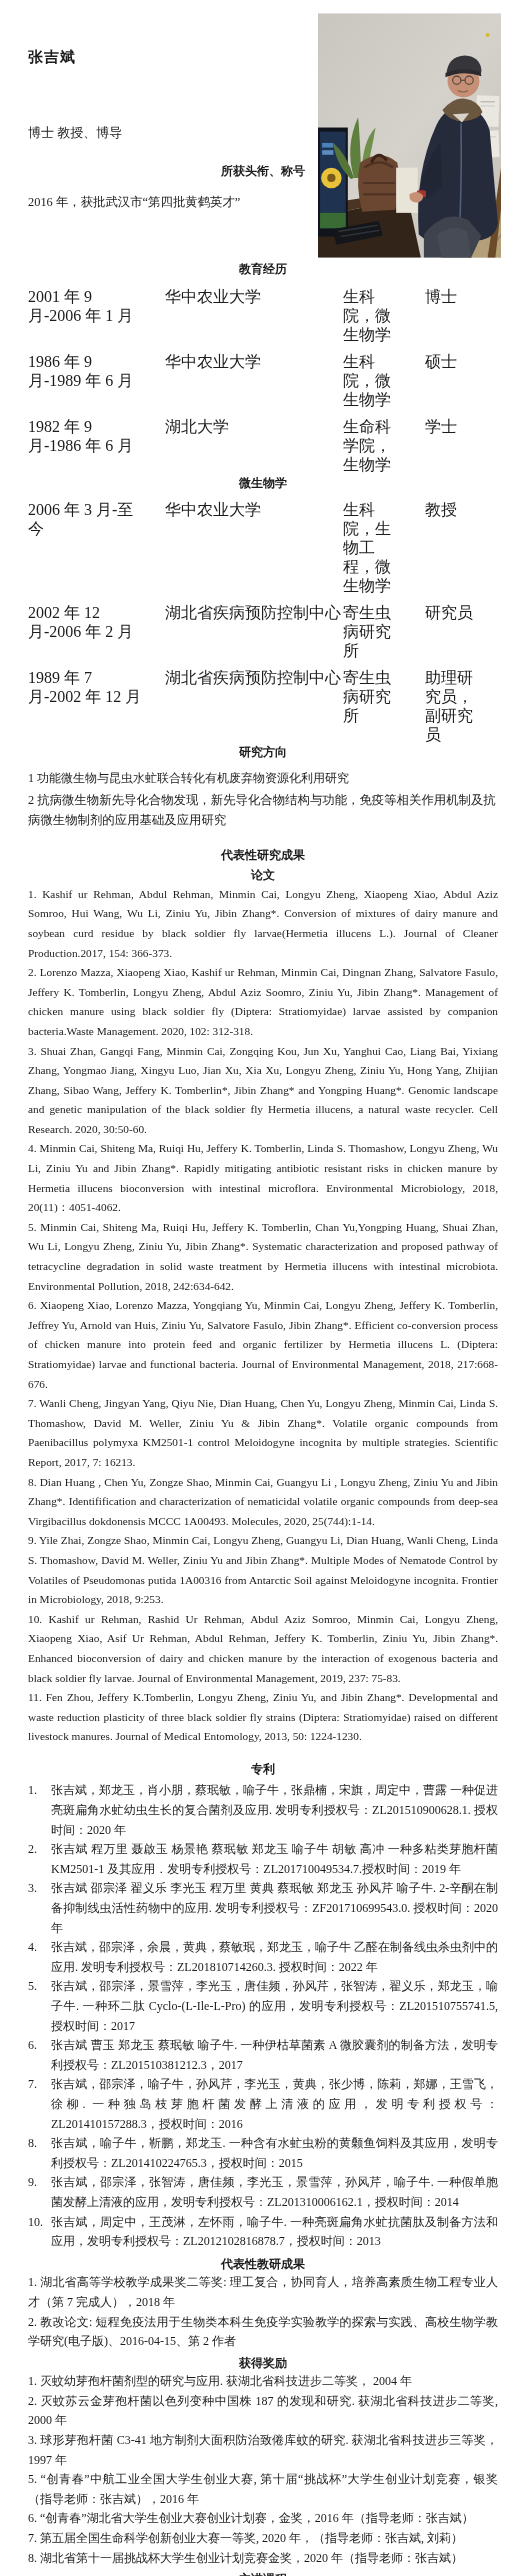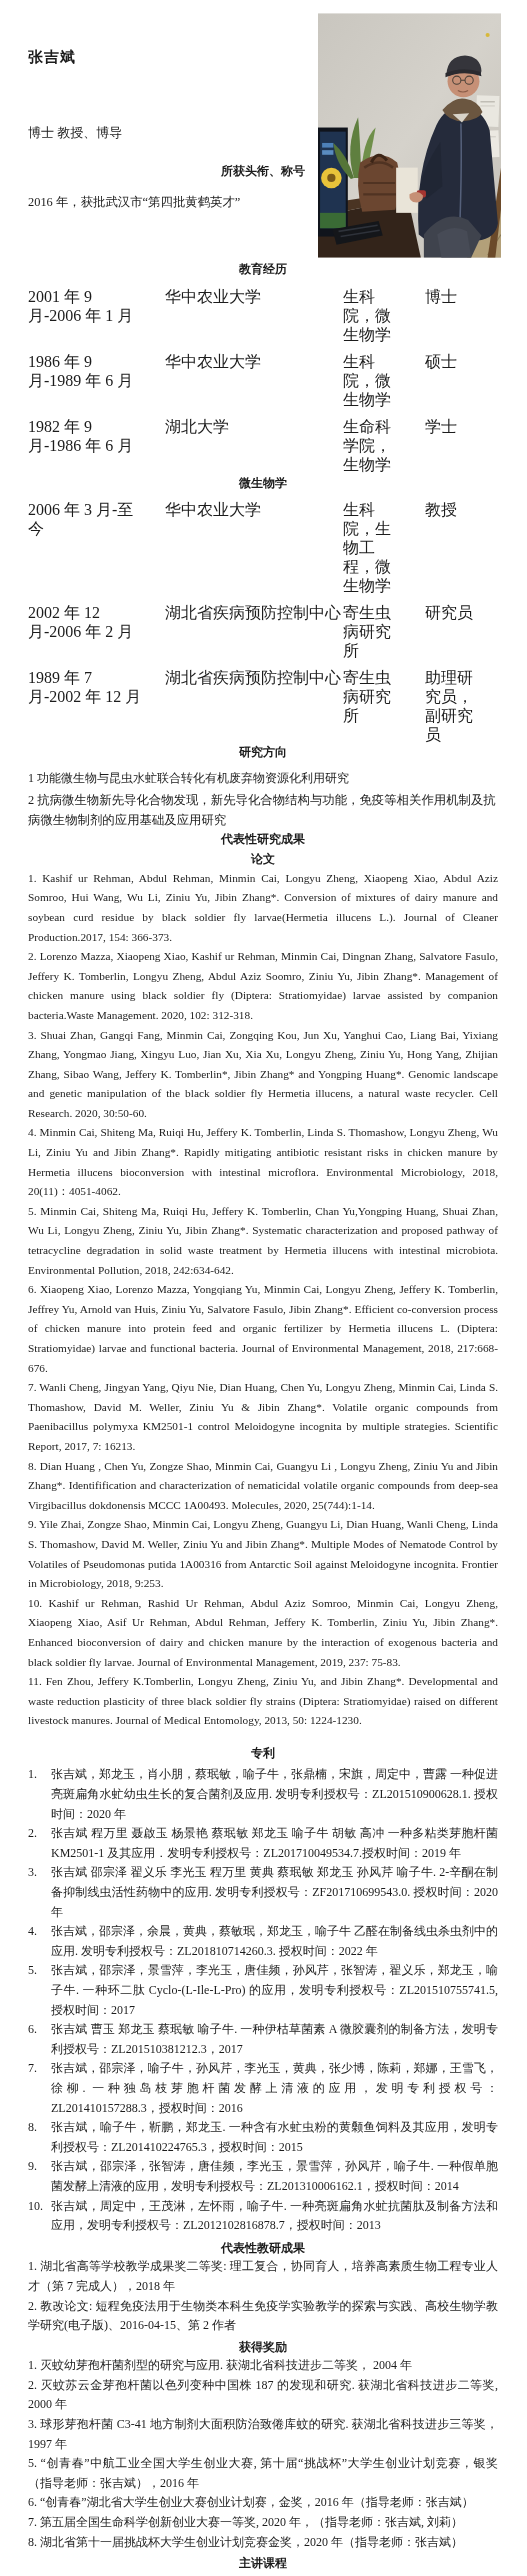--- a/index.html
+++ b/index.html
@@ -14,21 +14,21 @@
   .h-edu{margin-top:50px;}
   .ftable{margin-top:3.1px;}
   .tr{display:grid;grid-template-columns:137px 178px 82px 1fr;font-size:16px;line-height:19px;margin-top:8px;}
   .w-period{display:inline-block;width:121px;}
   .w-dept{display:inline-block;width:63px;}
   .w-degree{display:inline-block;width:61px;}
   .h-work{margin-top:1px;}
   .h-research{margin-top:0;}
   .p-research1{margin:7.2px 0 0 0;font-size:12px;line-height:19.6px;}
   .p-research2{margin:3.1px 0 0 0;font-size:12.4px;line-height:19.6px;}
-  .h-achv{margin-top:0;}
+  .h-achv{margin-top:16px;}
   .h-papers{margin-top:3.1px;}
   .paper{margin:0;font-size:11.3px;line-height:19.6px;text-align:justify;}
   .h-patents{margin-top:14px;}
   .patents{margin-top:3.1px;}
   .patent{display:grid;grid-template-columns:23px 1fr;font-size:12px;line-height:19.6px;}
   .ptext{text-align:justify;}
   .h-teach{margin-top:4.1px;}
   .plain-item{margin:0;font-size:12px;line-height:19.6px;text-align:justify;}
   .h-awards{margin-top:3.1px;}
   .h-courses{margin-top:3.1px;}

